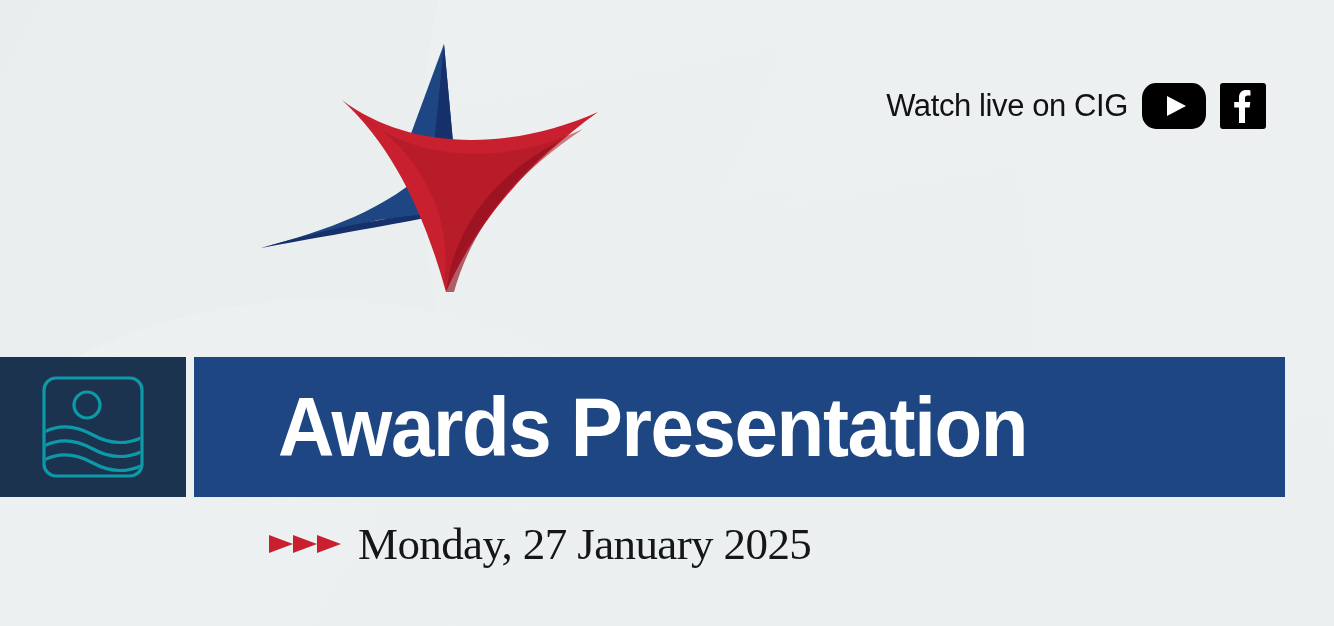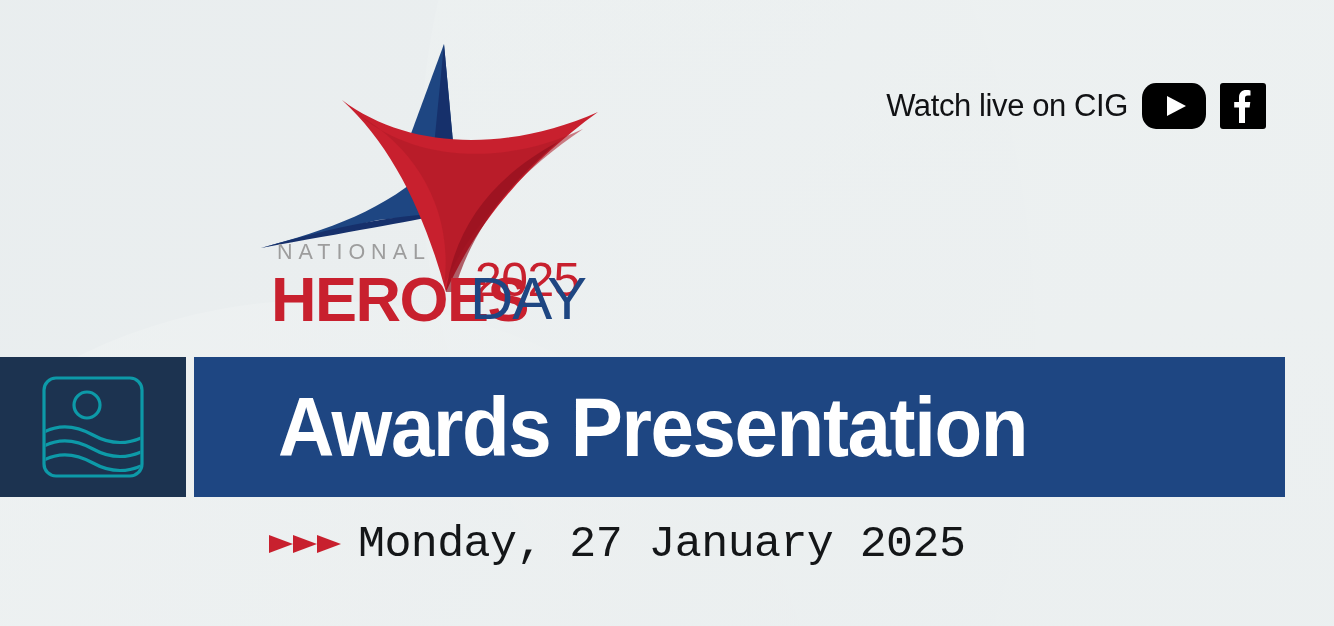--- a/index.html
+++ b/index.html
@@ -209,21 +209,21 @@
     display: flex;
     align-items: center;
     gap: 1px;
   }
   #date-text {
     font-size: 45px;
     color: #141618;
     font-weight: 400;
     letter-spacing: -0.6px;
     white-space: nowrap;
-    font-family: Liberation Mono, monospace;
+    font-family: Liberation Serif, serif;
   }
 </style>
 </head>
 <body>
 
 <div id="stage">
 
   <div class="bg-layer" id="bg-swoosh-a"></div>
   <div class="bg-layer" id="bg-swoosh-b"></div>
   <div class="bg-layer" id="bg-swoosh-c"></div>
@@ -243,26 +243,20 @@
                C 268 130 218 190 188 258
                C 166 178 134 112 84 66 Z" fill="#c8202e"></path>
 
       <path d="M101 81
                C 158 128 246 132 325 95
                C 256 142 210 196 186 252
                C 196 178 160 116 101 81 Z" fill="#ad1a27" opacity="0.55"></path>
       <path d="M188 258 C 196 196 232 144 300 108 C 248 152 212 200 196 258 Z" fill="#8f101d" opacity="0.65"></path>
     </svg>
 
-    <div id="logo-wordmark">
-      <span class="wm-top">NATIONAL</span>
-      <span class="wm-year">2025</span>
-      <span class="wm-heroes">HEROES</span>
-      <span class="wm-day">DAY</span>
-    </div>
   </div>
 
   <div id="watch-live">
     <span id="watch-live-label">Watch live on CIG</span>
 
     <svg class="social-icon" width="64" height="46" viewBox="0 0 64 46">
       <rect x="0" y="0" width="64" height="46" rx="14" ry="15" fill="#000000"></rect>
       <path d="M25 13 L44 23 L25 33 Z" fill="#ffffff"></path>
     </svg>
 

